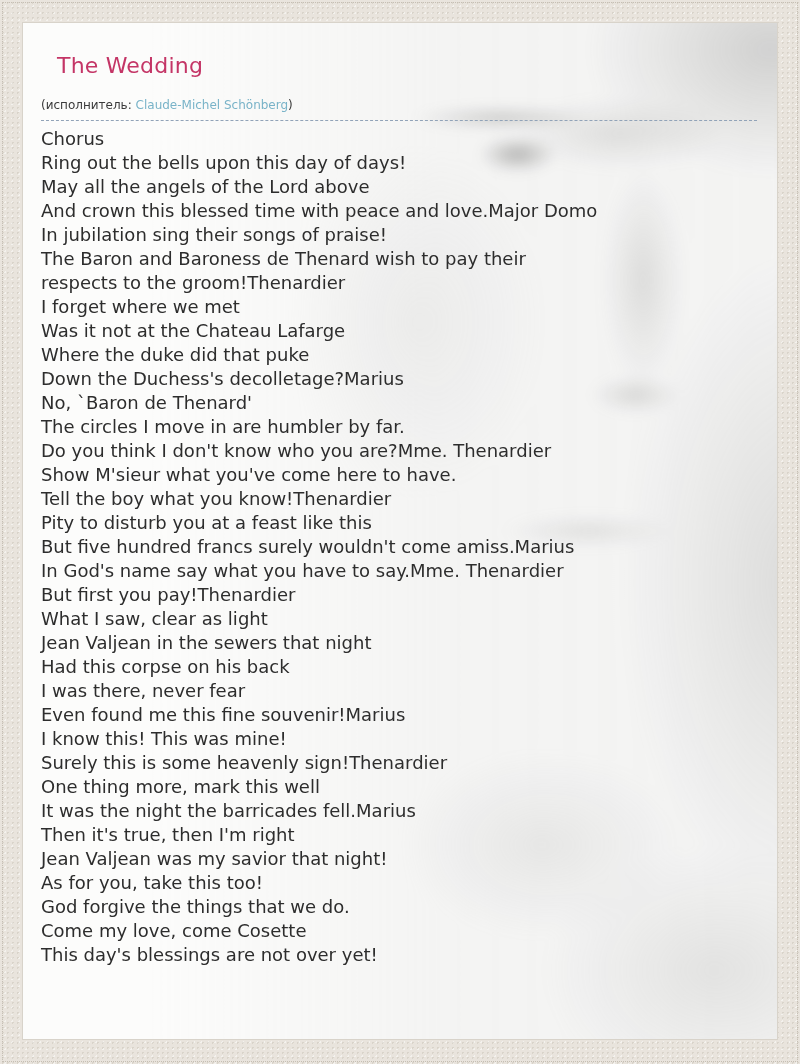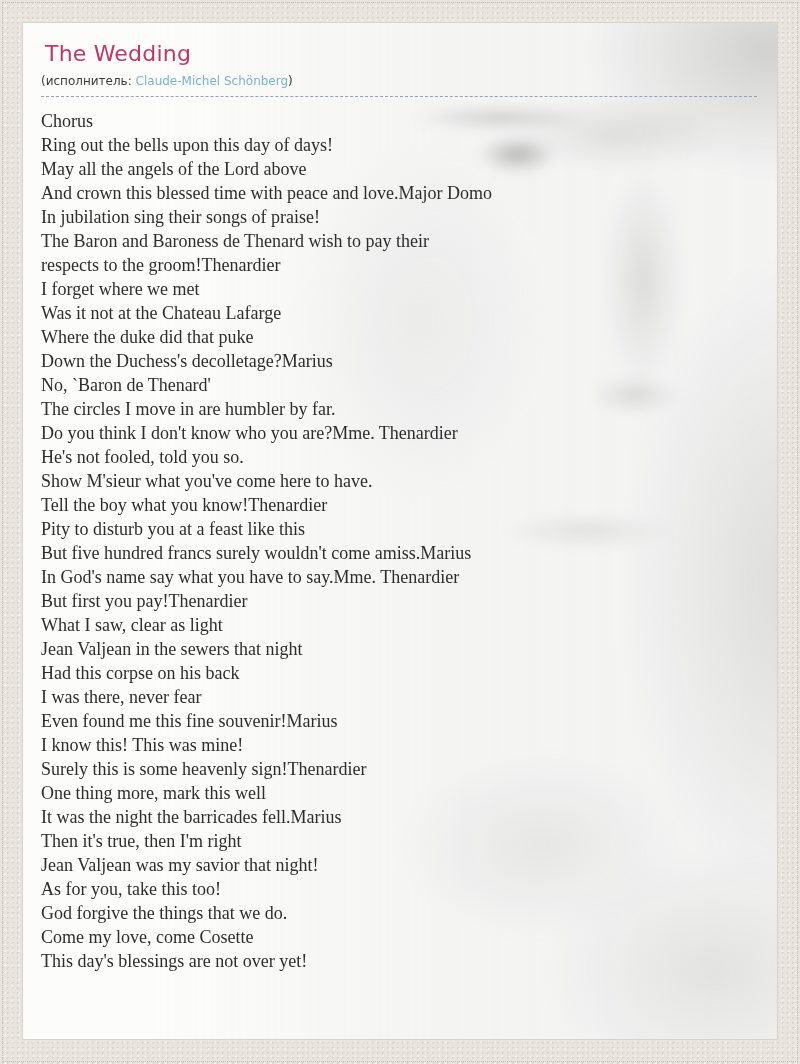--- a/index.html
+++ b/index.html
@@ -75,44 +75,43 @@
   .content {
     position: relative;
     padding: 14px 20px 0 18px;
   }
 
   .header {
     border-bottom: 1px dashed var(--dash-color, #91a3b8);
     padding-bottom: 5px;
   }
   h1.song-title {
-    margin: 4px;
+    margin: 16px;
     font-size: 22px;
     line-height: 26px;
     font-weight: 500;
     letter-spacing: 0.2px;
     color: var(--title-color, #c43566);
   }
   .artist-line {
     font-size: 12px;
     line-height: 20px;
     color: var(--text-color, #3a3a3a);
   }
   .artist-link {
     color: var(--link-color, #79b3c8);
     text-decoration: none;
     cursor: pointer;
   }
 
   .lyrics {
-    margin-top: 12px;
+    margin-top: 6px;
     font-size: 18px;
     line-height: 24px;
     color: var(--lyrics-color, #2d2d2d);
-    font-family: Liberation Serif, serif;
   }
   .lyric-line {
     white-space: nowrap;
   }
 </style>
 </head>
 <body>
 
 <div class="page-frame"></div>
 
@@ -131,21 +130,20 @@
         <div class="lyric-line">In jubilation sing their songs of praise!</div>
         <div class="lyric-line">The Baron and Baroness de Thenard wish to pay their</div>
         <div class="lyric-line">respects to the groom!Thenardier</div>
         <div class="lyric-line">I forget where we met</div>
         <div class="lyric-line">Was it not at the Chateau Lafarge</div>
         <div class="lyric-line">Where the duke did that puke</div>
         <div class="lyric-line">Down the Duchess's decolletage?Marius</div>
         <div class="lyric-line">No, `Baron de Thenard'</div>
         <div class="lyric-line">The circles I move in are humbler by far.</div>
         <div class="lyric-line">Do you think I don't know who you are?Mme. Thenardier</div>
-        <div class="lyric-line">He's not fooled, told you so.</div>
         <div class="lyric-line">Show M'sieur what you've come here to have.</div>
         <div class="lyric-line">Tell the boy what you know!Thenardier</div>
         <div class="lyric-line">Pity to disturb you at a feast like this</div>
         <div class="lyric-line">But five hundred francs surely wouldn't come amiss.Marius</div>
         <div class="lyric-line">In God's name say what you have to say.Mme. Thenardier</div>
         <div class="lyric-line">But first you pay!Thenardier</div>
         <div class="lyric-line">What I saw, clear as light</div>
         <div class="lyric-line">Jean Valjean in the sewers that night</div>
         <div class="lyric-line">Had this corpse on his back</div>
         <div class="lyric-line">I was there, never fear</div>

